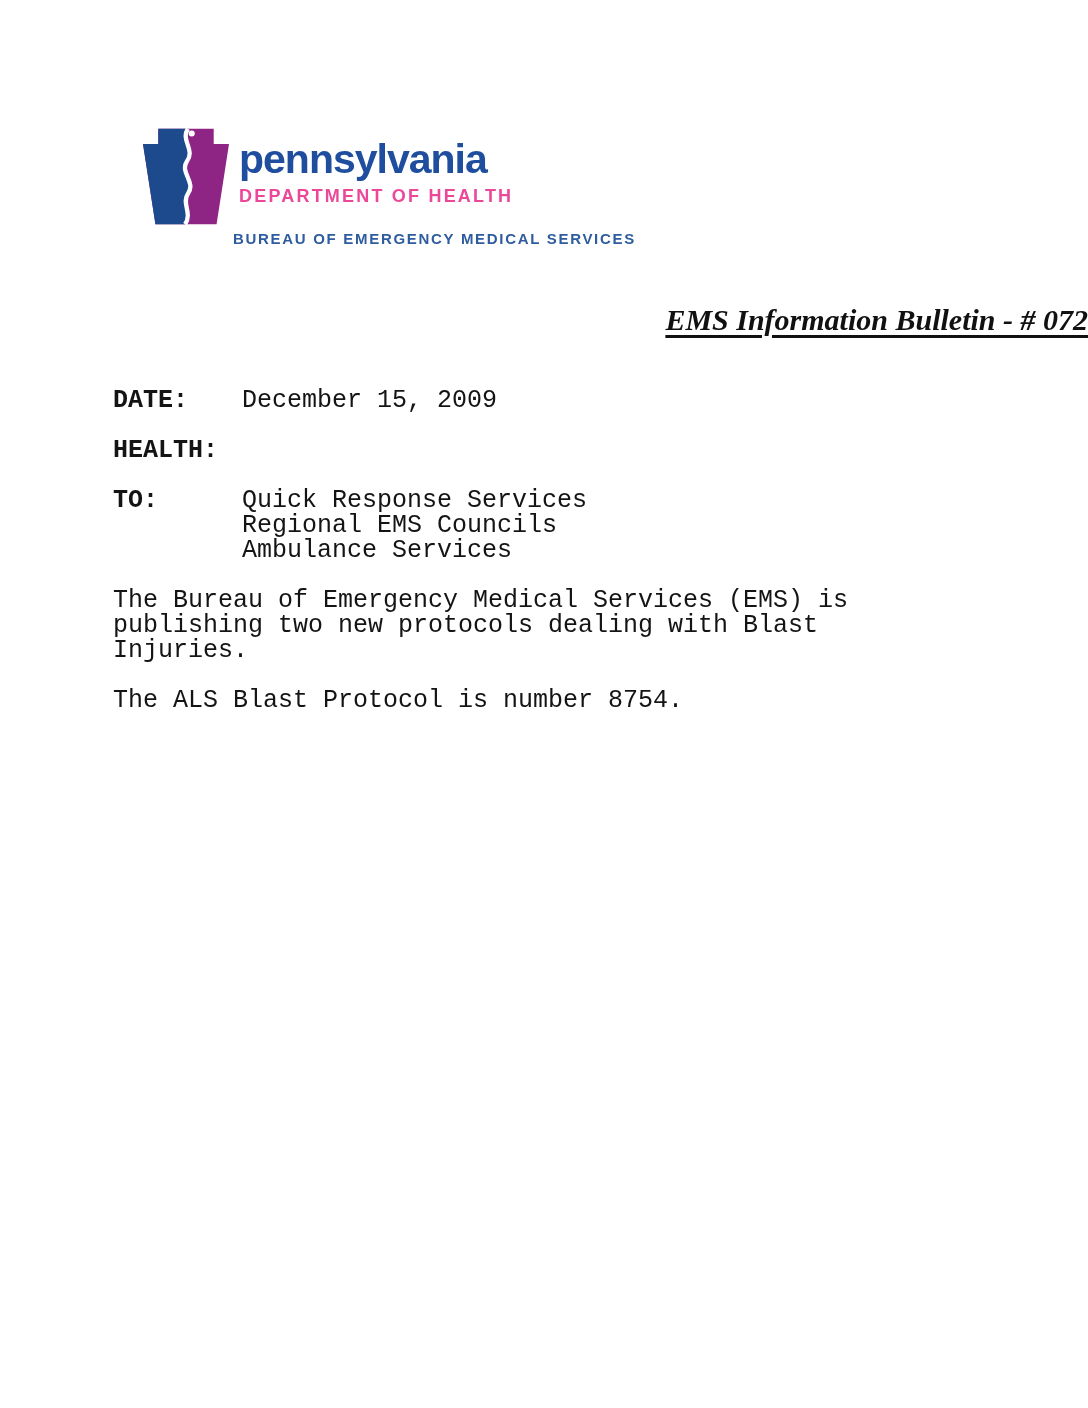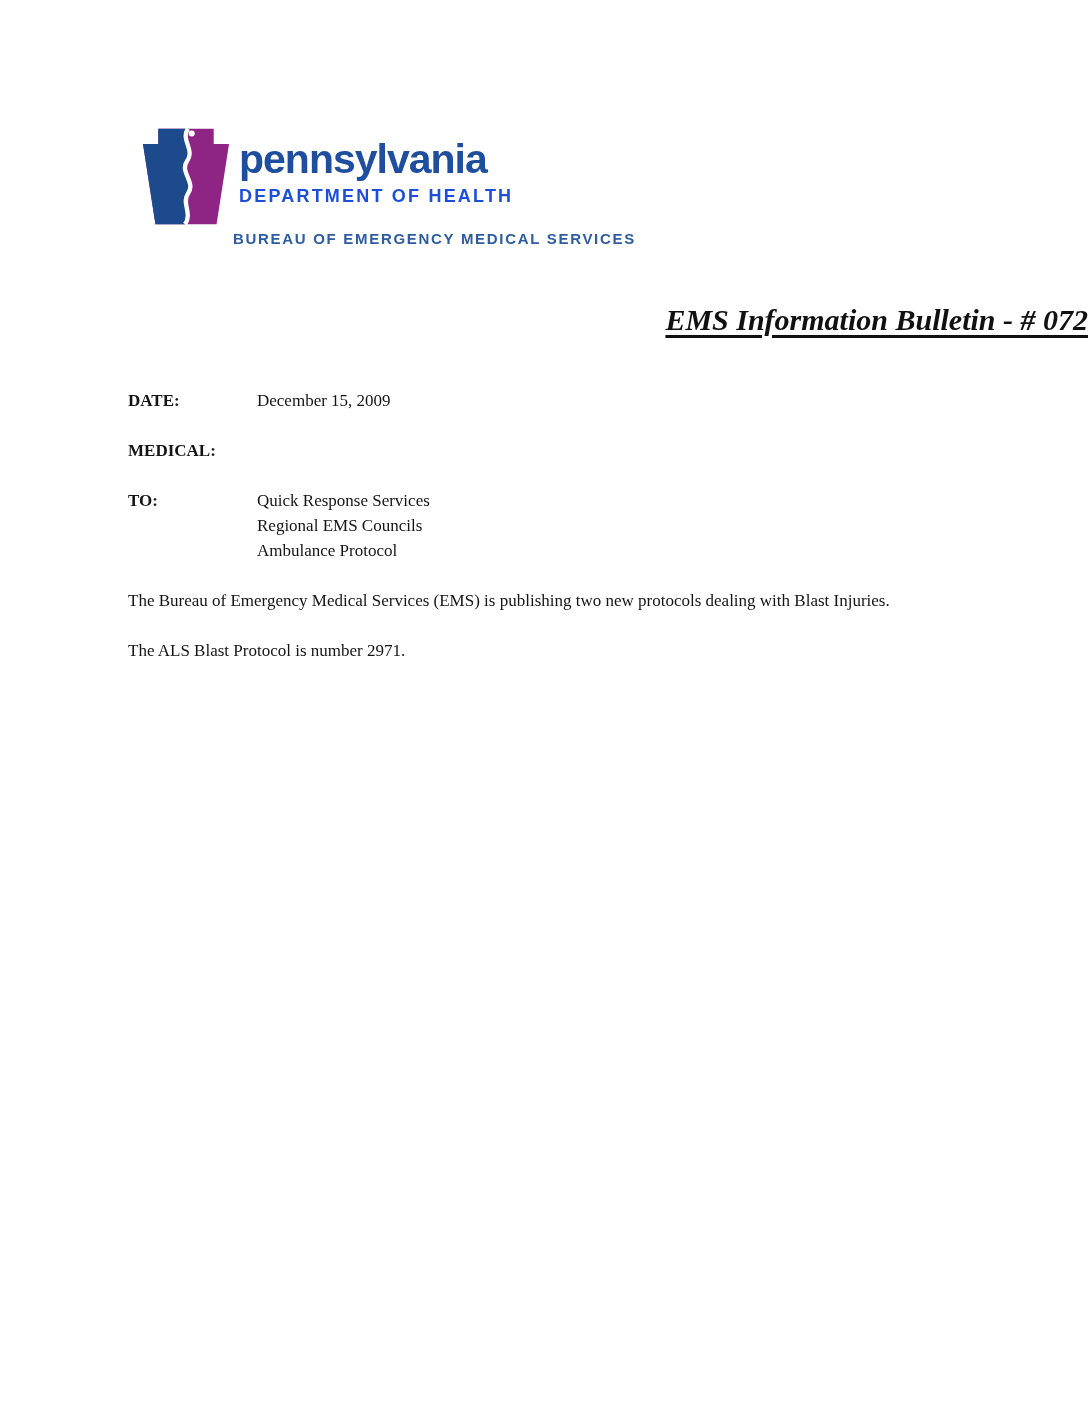--- a/index.html
+++ b/index.html
@@ -35,21 +35,21 @@
     font-weight: bold;
     letter-spacing: -1px;
     line-height: 0.95;
     color: #1F4E9E;
   }
   .department-line {
     margin-top: 7px;
     font-size: 18px;
     font-weight: bold;
     letter-spacing: 2.2px;
-    color: #1d4ed8;
+    color: #ec4899;
   }
   .bureau-line {
     position: absolute;
     left: 233px;
     top: 230px;
     font-family: "Liberation Sans", sans-serif;
     font-size: 15px;
     font-weight: bold;
     letter-spacing: 1.7px;
     color: #2E5C9E;
@@ -69,25 +69,26 @@
     font-weight: bold;
     color: #111111;
     text-decoration: underline;
     text-decoration-thickness: 3px;
     text-underline-offset: 5px;
   }
 
   
   .content {
     position: absolute;
-    left: 128px;
+    left: 113px;
     top: 388px;
     width: 812px;
-    font-size: 17px;
+    font-size: 25px;
     line-height: 25px;
+    font-family: Liberation Mono, monospace;
   }
   .memo-row { display: flex; margin-bottom: 25px; }
   .memo-label { width: 129px; flex: 0 0 129px; font-weight: bold; }
   .memo-values { flex: 1; }
   .memo-line { display: block; }
 
   .body-paragraph { margin: 0 0 25px 0; }
   .body-paragraph.first { margin-top: 24px; max-width: 795px; }
 </style>
 </head>
@@ -116,30 +117,30 @@
   <div class="content">
 
     <div class="memo-row">
       <div class="memo-label">DATE:</div>
       <div class="memo-values">
         <span class="memo-line">December 15, 2009</span>
       </div>
     </div>
 
     <div class="memo-row">
-      <div class="memo-label">MEDICAL:</div>
+      <div class="memo-label">HEALTH:</div>
     </div>
 
     <div class="memo-row">
       <div class="memo-label">TO:</div>
       <div class="memo-values">
         <span class="memo-line">Quick Response Services</span>
         <span class="memo-line">Regional EMS Councils</span>
-        <span class="memo-line">Ambulance Protocol</span>
+        <span class="memo-line">Ambulance Services</span>
       </div>
     </div>
 
 
     <p class="body-paragraph first">The Bureau of Emergency Medical Services (EMS) is publishing two new protocols dealing with Blast Injuries.</p>
-    <p class="body-paragraph">The ALS Blast Protocol is number 2971.</p>
+    <p class="body-paragraph">The ALS Blast Protocol is number 8754.</p>
 
   </div>
 </div>
 
 </body></html>

